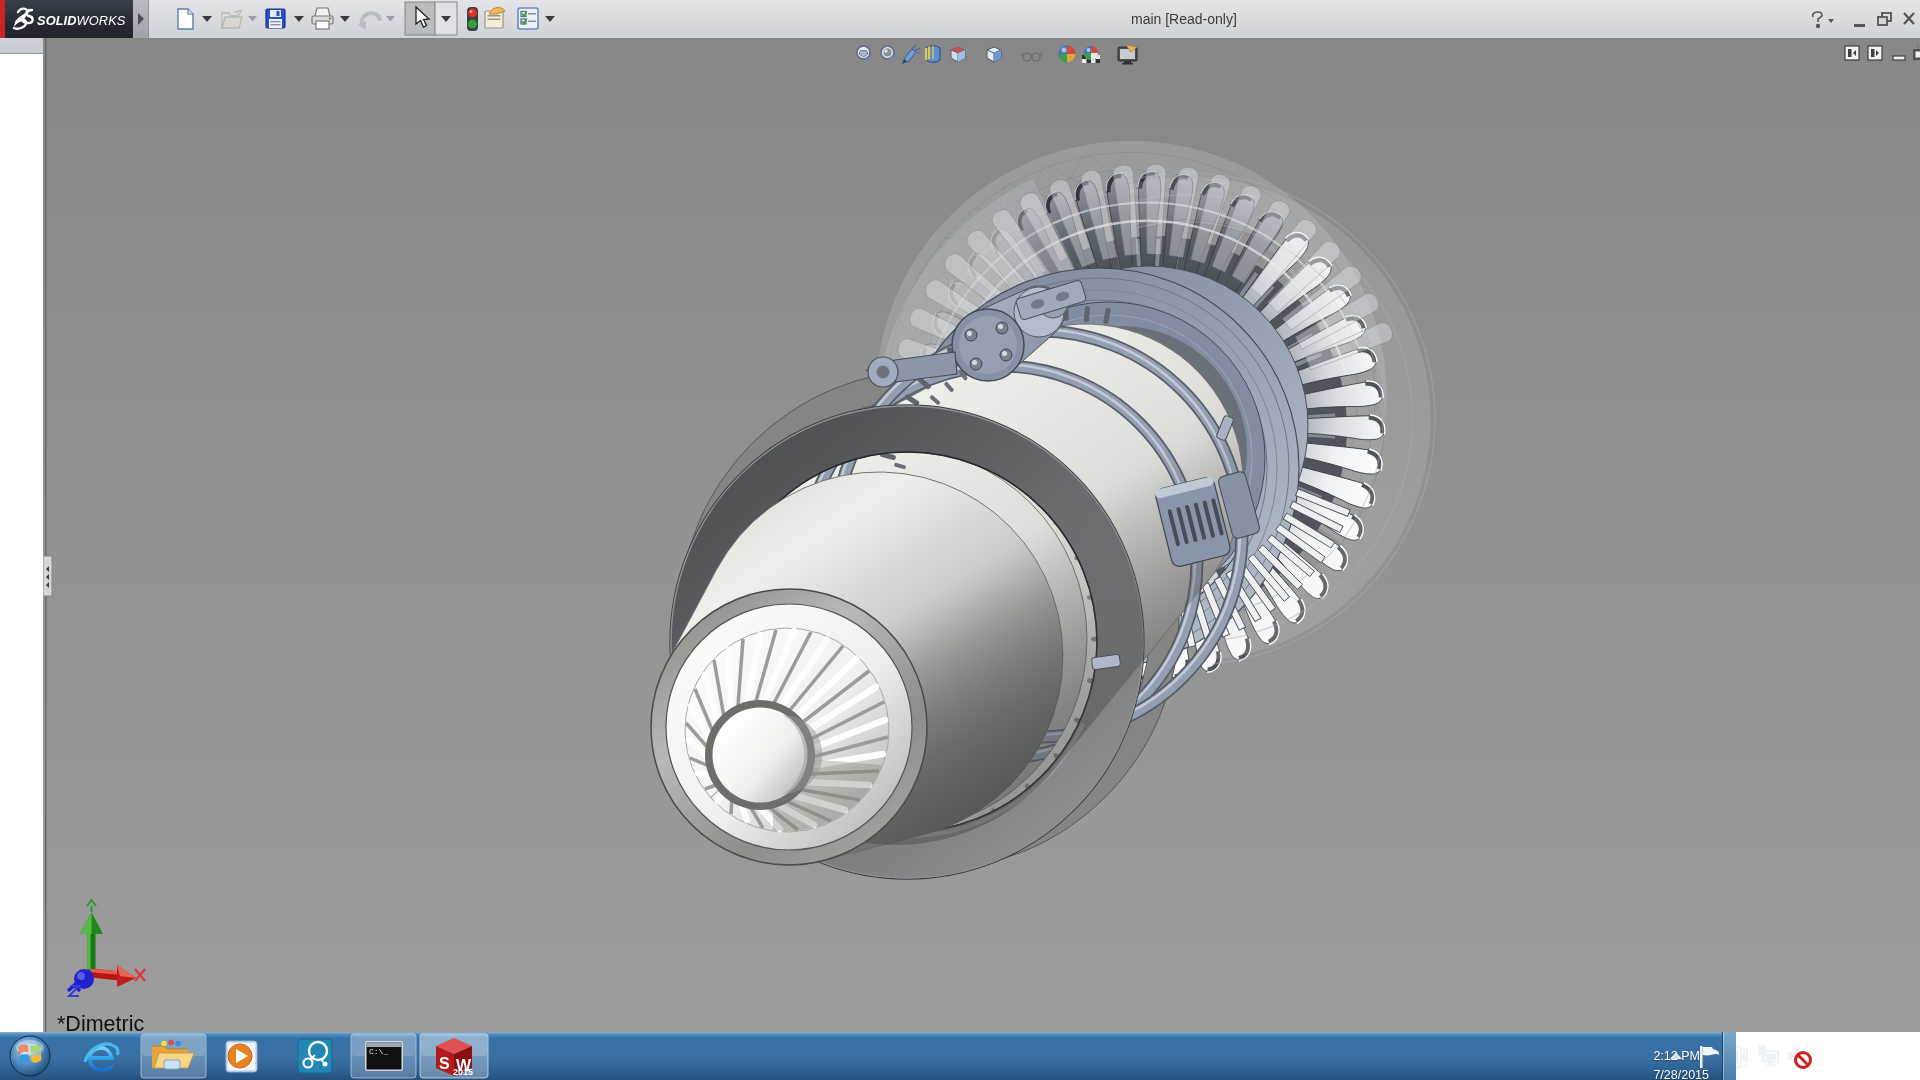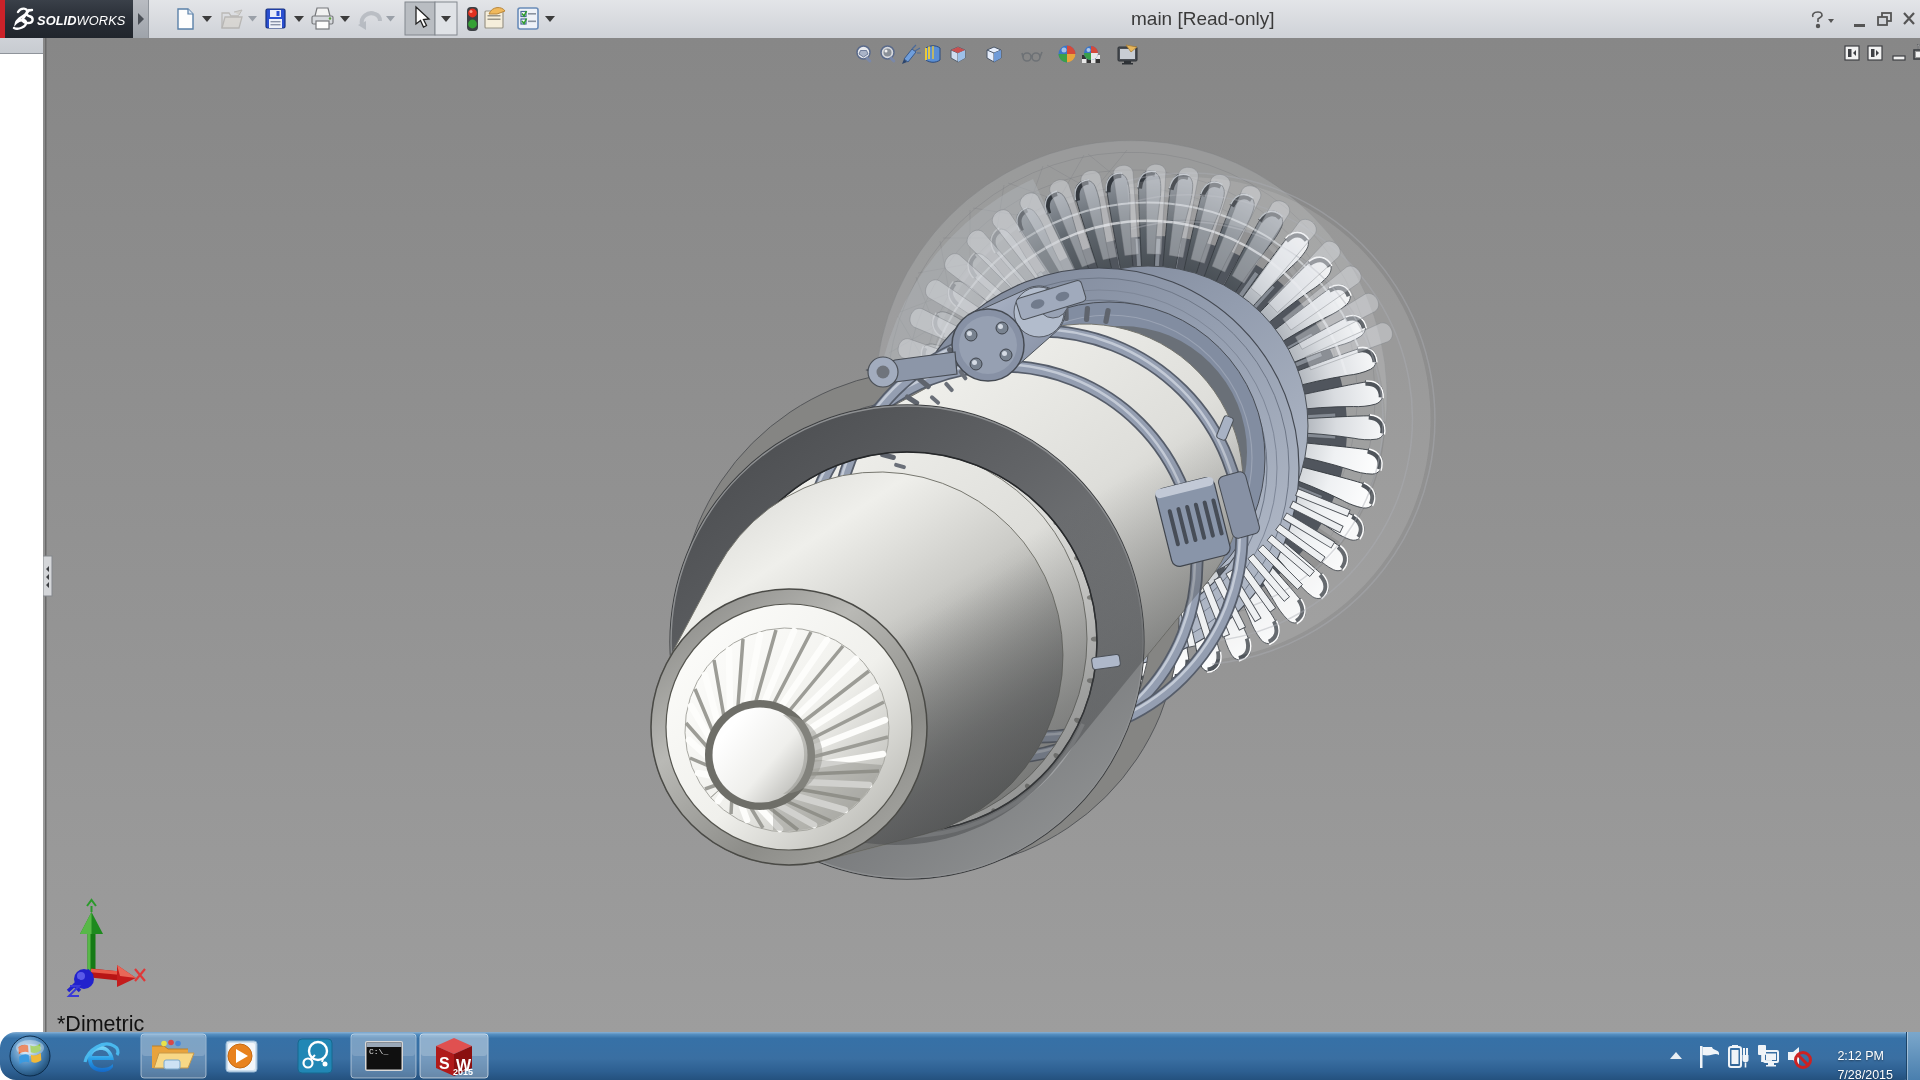--- a/index.html
+++ b/index.html
@@ -3,24 +3,24 @@
 html,body{margin:0;padding:0;width:1920px;height:1080px;overflow:hidden;
  font-family:"Liberation Sans",sans-serif;}
 #topbar{position:absolute;left:0;top:0;width:1920px;height:54px;
  background:linear-gradient(#e3e5e8,#d2d5da 60%,#c7cbd1);border-bottom:1px solid #8f949b;box-sizing:border-box;}
 #redstrip{position:absolute;left:0;top:0;width:5px;height:38px;background:#cc2229;}
 #logoblk{position:absolute;left:5px;top:0;width:128px;height:38px;
  background:linear-gradient(#3a4049,#272c34 55%,#20252c);}
 #expandtab{position:absolute;left:133px;top:0;width:15px;height:38px;
  background:linear-gradient(#b9bcc2,#9ea3aa);border-right:1px solid #8f949b;}
 #title{position:absolute;left:1131px;top:0;height:38px;line-height:38px;
- font-size:19px;color:#3a3a3a;}
+ font-size:14px;color:#3a3a3a;}
 #viewport{position:absolute;left:0;top:38px;width:1920px;height:994px;padding-left:43px;}
-#taskbar{position:absolute;left:0;top:1032px;width:1920px;height:48px;
- background:linear-gradient(#8ab1d4 0%,#548ec0 5%,#3671a7 13%,#3a6fa2 55%,#2d5f91 82%,#24517e 100%);border-radius:16px;}
+#taskbar{position:absolute;left:0;top:1032px;width:1736px;height:48px;
+ background:linear-gradient(#8ab1d4 0%,#548ec0 5%,#3671a7 13%,#3a6fa2 55%,#2d5f91 82%,#24517e 100%);}
 #clock{position:absolute;right:27px;top:15px;text-align:left;font-size:12.5px;color:#fff;line-height:19px;
  text-shadow:0 1px 2px rgba(0,0,0,0.45);}
 #showdesk{position:absolute;right:0;top:0;width:13px;height:48px;
  background:linear-gradient(#7ba7cb,#4a7fae);border-left:1px solid #1c4468;box-shadow:inset 1px 0 0 rgba(255,255,255,0.4);}
 </style></head><body>
 <div id="topbar">
  <div id="redstrip"></div>
  <div id="logoblk">
   <svg width="128" height="38" viewBox="0 0 128 38">
    <g fill="none" stroke="#fff" stroke-width="2.4" stroke-linecap="round">

